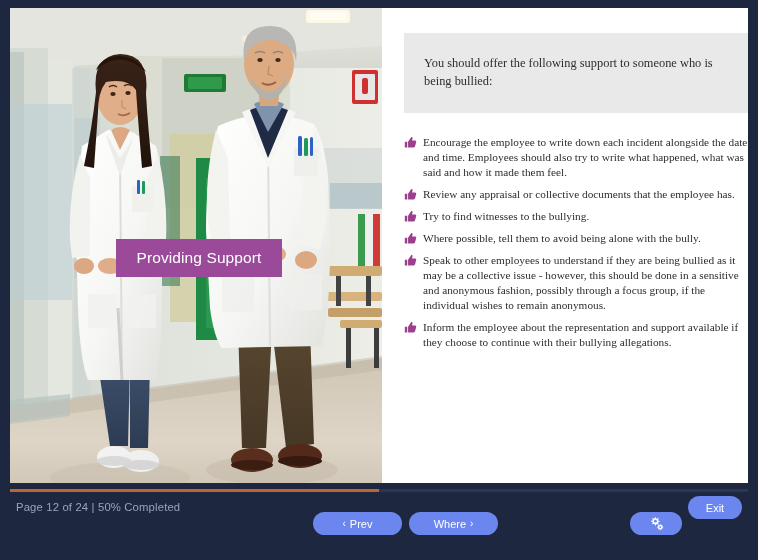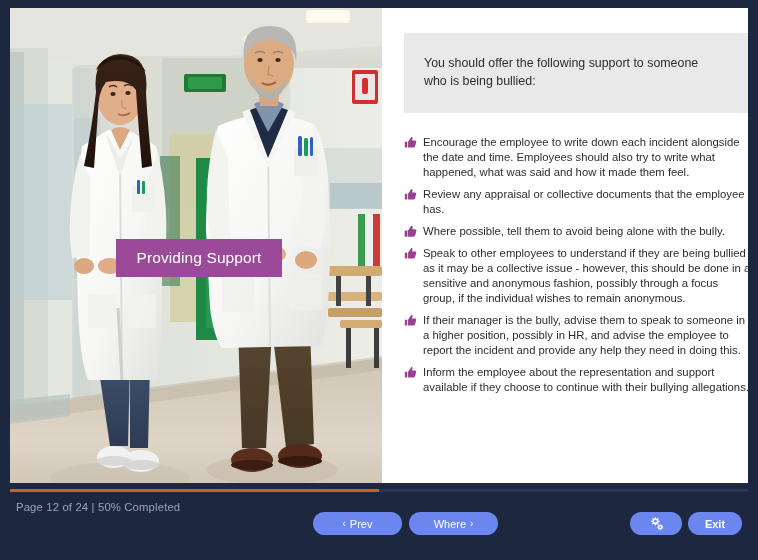--- a/index.html
+++ b/index.html
@@ -63,39 +63,41 @@
     padding: 25px 12px 10px 22px;
   }
 
   #heading-box {
     background: #e9e9e9;
     width: 344px;
     min-height: 78px;
     padding: 22px 24px 22px 20px;
     display: flex;
     align-items: flex-start;
+    font-family: Liberation Serif, serif;
   }
   #heading-box span {
     color: #2d2d2d;
     font-size: 12.4px;
     line-height: 1.45;
   }
 
   #bullet-list {
     margin-top: 22px;
     width: 348px;
     list-style: none;
   }
   #bullet-list li {
     position: relative;
     padding-left: 19px;
     margin-bottom: 7px;
     color: #2d2d2d;
     font-size: 11.3px;
     line-height: 1.33;
+    font-family: Liberation Serif, serif;
   }
   .thumb-icon {
     position: absolute;
     left: 0; top: 1px;
     width: 13px; height: 13px;
     display: block;
   }
   .thumb-icon svg { display:block; width:13px; height:13px; }
 
   
@@ -135,21 +137,21 @@
     align-items: center;
     justify-content: center;
     gap: 4px;
     border: none;
     cursor: pointer;
     font-family: "Liberation Sans", sans-serif;
   }
   #btn-prev { left: 313px; top: 512px; width: 89px; }
   #btn-next { left: 409px; top: 512px; width: 89px; }
   #btn-settings { left: 630px; top: 512px; width: 52px; }
-  #btn-exit { left: 688px; top: 512px; width: 54px; font-weight: bold; }
+  #btn-exit { left: 688px; top: 496px; width: 54px; }
   .chev { font-size: 10px; line-height: 1; }
   #btn-settings svg { display:block; width: 15px; height: 15px; }
 </style>
 </head>
 <body>
 
 <div id="slide">
 
   <div id="content">
 
@@ -380,44 +382,37 @@
               </svg>
           </span>
           <span>Review any appraisal or collective documents that the employee has.</span>
         </li>
         <li>
           <span class="thumb-icon">
             <svg viewBox="0 0 16 16" xmlns="http://www.w3.org/2000/svg">
                 <path fill="#9b3f8f" d="M1 7h3v7H1zM5 7.2 9 1.2c.9-.3 1.7.4 1.5 1.4L10 5.6h3.7c1 0 1.6.9 1.3 1.8l-1.4 5.3c-.2.8-.9 1.3-1.7 1.3H5z"></path>
               </svg>
           </span>
+          <span>Try to find witnesses to the bullying.</span>
         </li>
         <li>
           <span class="thumb-icon">
             <svg viewBox="0 0 16 16" xmlns="http://www.w3.org/2000/svg">
                 <path fill="#9b3f8f" d="M1 7h3v7H1zM5 7.2 9 1.2c.9-.3 1.7.4 1.5 1.4L10 5.6h3.7c1 0 1.6.9 1.3 1.8l-1.4 5.3c-.2.8-.9 1.3-1.7 1.3H5z"></path>
               </svg>
           </span>
           <span>Where possible, tell them to avoid being alone with the bully.</span>
         </li>
         <li>
           <span class="thumb-icon">
             <svg viewBox="0 0 16 16" xmlns="http://www.w3.org/2000/svg">
                 <path fill="#9b3f8f" d="M1 7h3v7H1zM5 7.2 9 1.2c.9-.3 1.7.4 1.5 1.4L10 5.6h3.7c1 0 1.6.9 1.3 1.8l-1.4 5.3c-.2.8-.9 1.3-1.7 1.3H5z"></path>
               </svg>
           </span>
           <span>Speak to other employees to understand if they are being bullied as it may be a collective issue - however, this should be done in a sensitive and anonymous fashion, possibly through a focus group, if the individual wishes to remain anonymous.</span>
-        </li>
-        <li>
-          <span class="thumb-icon">
-            <svg viewBox="0 0 16 16" xmlns="http://www.w3.org/2000/svg">
-                <path fill="#9b3f8f" d="M1 7h3v7H1zM5 7.2 9 1.2c.9-.3 1.7.4 1.5 1.4L10 5.6h3.7c1 0 1.6.9 1.3 1.8l-1.4 5.3c-.2.8-.9 1.3-1.7 1.3H5z"></path>
-              </svg>
-          </span>
-          <span>If their manager is the bully, advise them to speak to someone in a higher position, possibly in HR, and advise the employee to report the incident and provide any help they need in doing this.</span>
         </li>
         <li>
           <span class="thumb-icon">
             <svg viewBox="0 0 16 16" xmlns="http://www.w3.org/2000/svg">
                 <path fill="#9b3f8f" d="M1 7h3v7H1zM5 7.2 9 1.2c.9-.3 1.7.4 1.5 1.4L10 5.6h3.7c1 0 1.6.9 1.3 1.8l-1.4 5.3c-.2.8-.9 1.3-1.7 1.3H5z"></path>
               </svg>
           </span>
           <span>Inform the employee about the representation and support available if they choose to continue with their bullying allegations.</span>
         </li>
       </ul>

